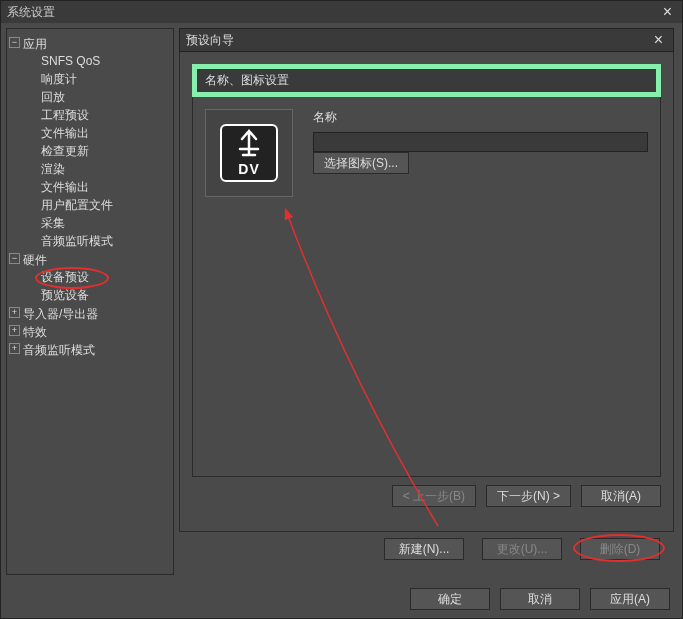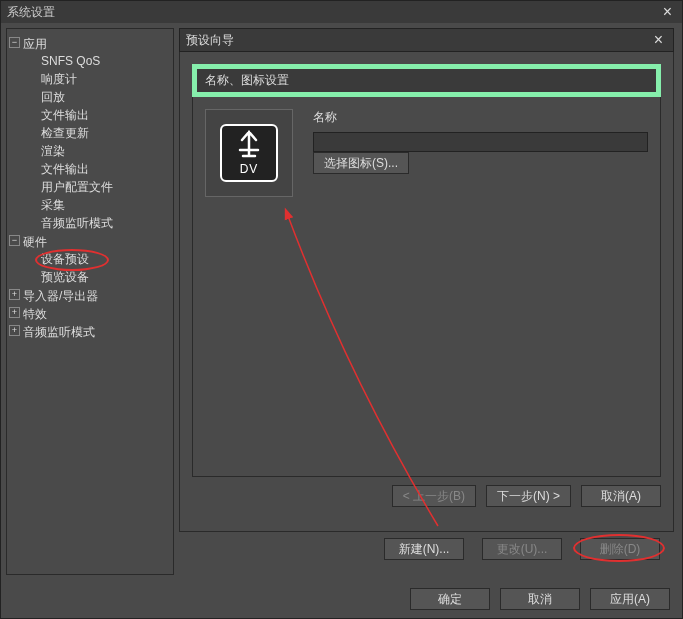--- a/index.html
+++ b/index.html
@@ -26,21 +26,21 @@
 .wizard-titlebar { height: 24px; background: #3a3a3a; border: 1px solid #222; display: flex; align-items: center; padding: 0 6px; color: #ddd; font-size: 12px; }
 .wizard-titlebar .title { flex: 1; }
 
 .wizard-body { border: 1px solid #2a2a2a; border-top: none; padding: 12px; background: #4a4a4a; }
 .section-header { background: #3a3a3a; color: #ddd; font-size: 12px; padding: 3px 8px; border: 5px solid #86efac; }
 .section-content { border: 1px solid #2a2a2a; border-top: none; padding: 12px; height: 380px; display: flex; gap: 20px; }
 
 .icon-box { width: 88px; height: 88px; border: 1px solid #666; background: #444; display: flex; align-items: center; justify-content: center; }
 .icon-inner { width: 58px; height: 58px; border: 2px solid #fff; border-radius: 6px; background: #222; display: flex; flex-direction: column; align-items: center; justify-content: center; }
 .icon-inner svg { width: 30px; height: 34px; }
-.icon-dv { color: #fff; font-size: 12px; font-weight: normal; letter-spacing: 1px; margin-top: -2px; }
+.icon-dv { color: #fff; font-size: 14px; font-weight: bold; letter-spacing: 1px; margin-top: -2px; }
 
 .form-col { flex: 1; }
 .form-label { color: #ddd; font-size: 12px; margin-bottom: 6px; }
 .text-input { width: 100%; height: 20px; background: #3a3a3a; border: 1px solid #222; color: #ddd; padding: 0 4px; font-size: 12px; }
 .btn { background: #555; border: 1px solid #2a2a2a; color: #ddd; font-size: 12px; padding: 2px 10px; cursor: pointer; min-width: 80px; height: 22px; }
 .btn-disabled { color: #888; cursor: default; }
 .select-icon-btn { }
 
 .wizard-nav { display: flex; gap: 10px; justify-content: flex-end; padding: 8px 0 12px; }
 
@@ -63,20 +63,21 @@
   <div class="outer-body">
     <div class="tree-panel">
       <ul class="tree">
         <li>
           <span class="toggle">−</span>
           <span>应用</span>
           <ul class="children">
             <li><span>SNFS QoS</span></li>
             <li><span>响度计</span></li>
             <li><span>回放</span></li>
+            <li><span>工程预设</span></li>
             <li><span>文件输出</span></li>
             <li><span>检查更新</span></li>
             <li><span>渲染</span></li>
             <li><span>文件输出</span></li>
             <li><span>用户配置文件</span></li>
             <li><span>采集</span></li>
             <li><span>音频监听模式</span></li>
           </ul>
         </li>
         <li>

